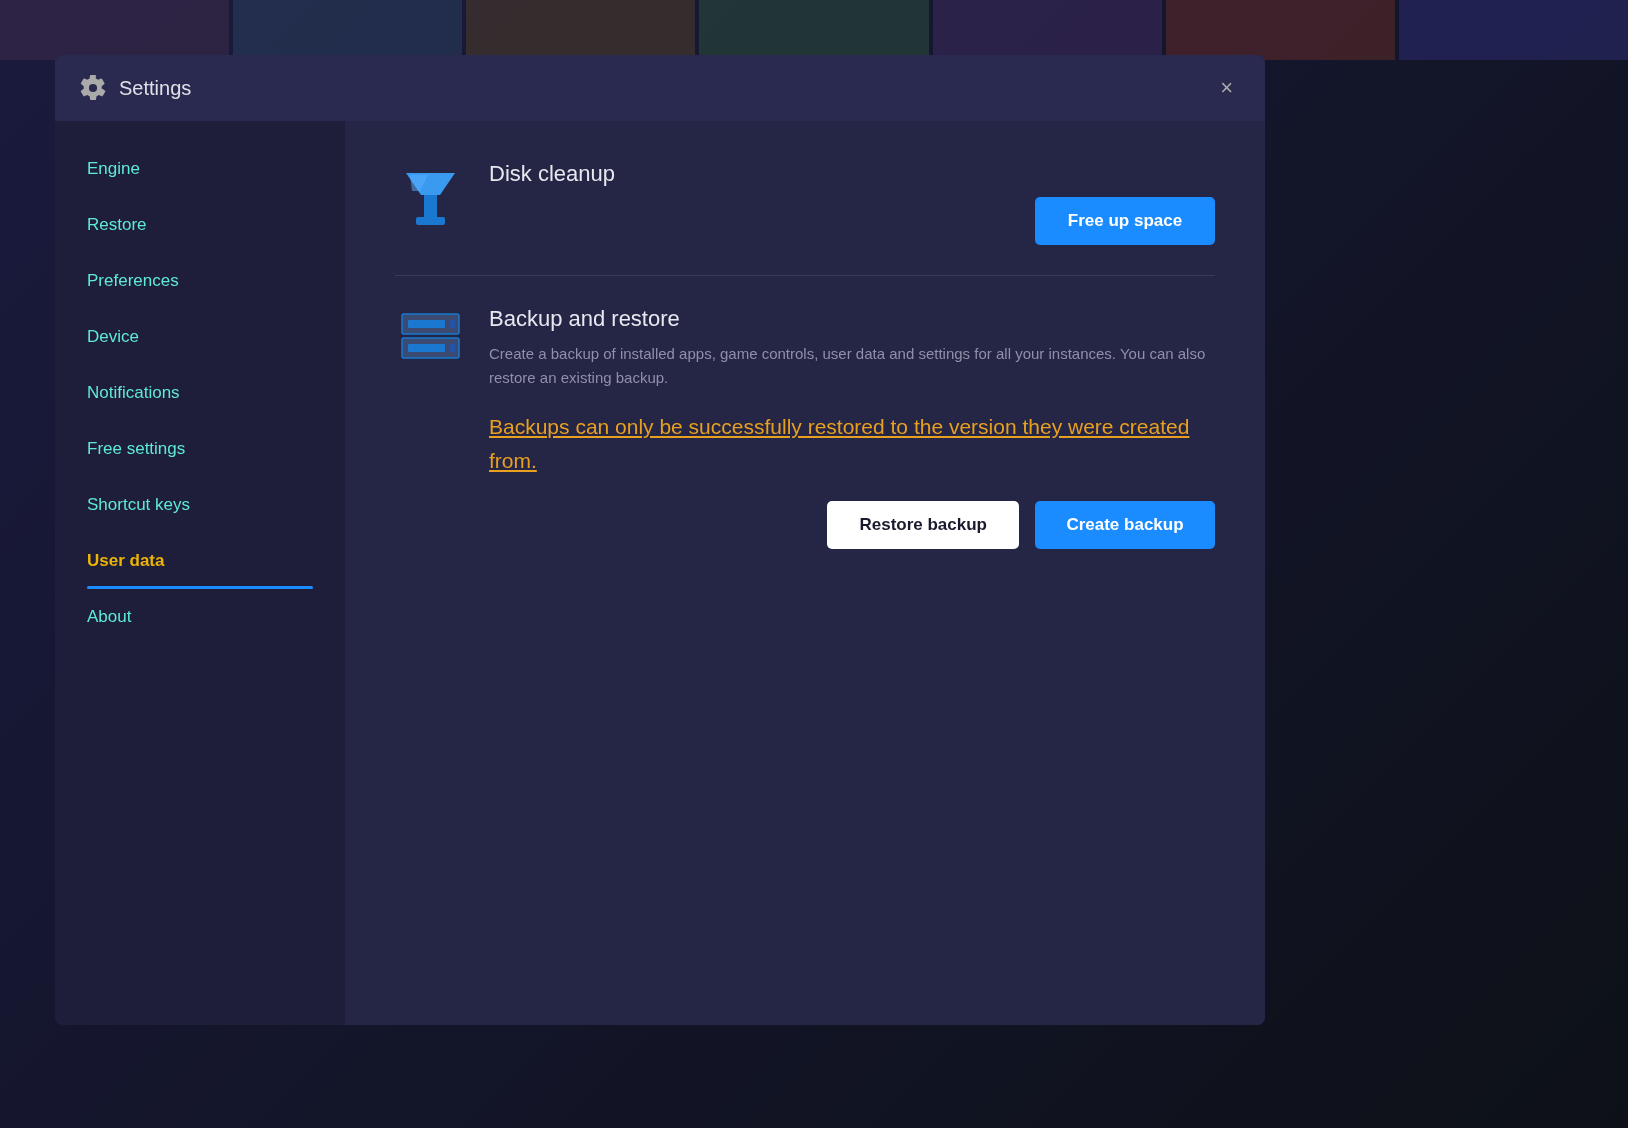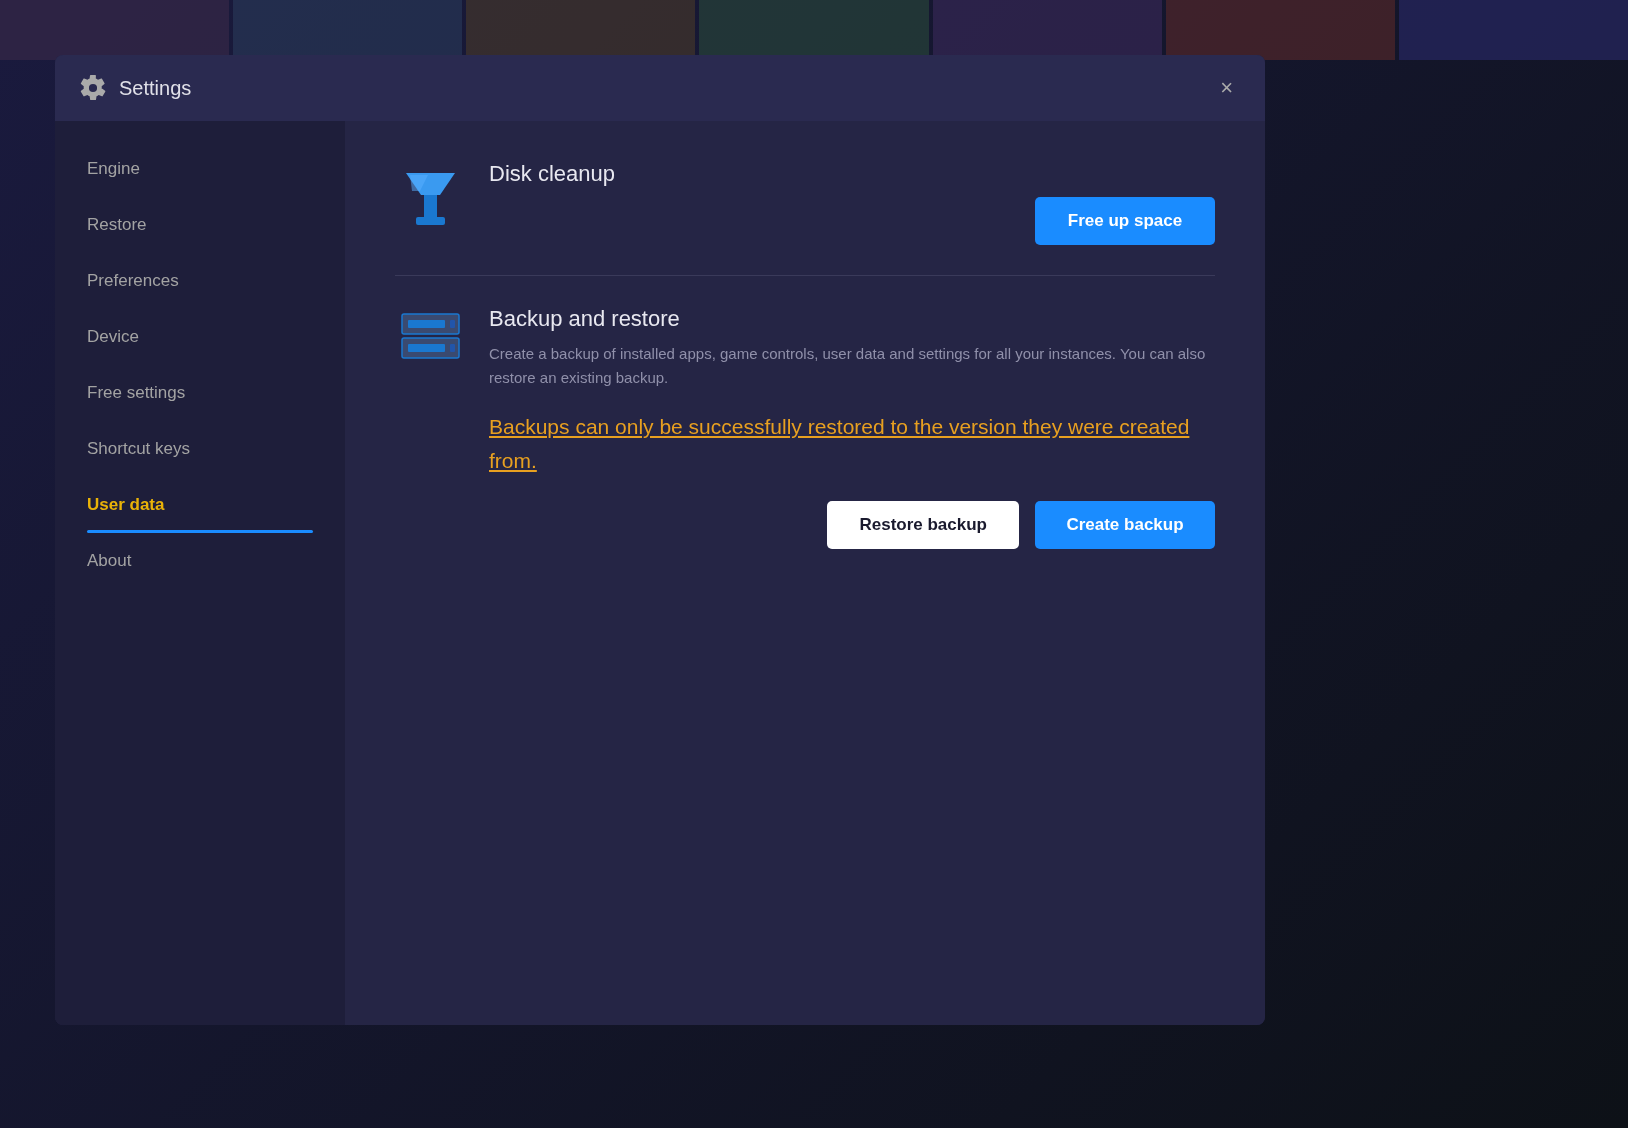--- a/index.html
+++ b/index.html
@@ -96,21 +96,21 @@
     
     .sidebar {
       width: 290px;
       background: #1e1e3a;
       padding: 20px 0;
       flex-shrink: 0;
     }
 
     .sidebar-item {
       padding: 18px 32px;
-      color: #a3a3a3;
+      color: #5eead4;
       font-size: 17px;
       cursor: pointer;
       transition: background 0.15s;
       position: relative;
     }
     .sidebar-item.active {
       color: #eab308;
       font-weight: 700;
     }
     .sidebar-item.active::after {
@@ -263,20 +263,23 @@
         <span>Engine</span>
       </div>
       <div class="sidebar-item">
         <span>Restore</span>
       </div>
       <div class="sidebar-item">
         <span>Preferences</span>
       </div>
       <div class="sidebar-item">
         <span>Device</span>
+      </div>
+      <div class="sidebar-item">
+        <span>Notifications</span>
       </div>
       <div class="sidebar-item">
         <span>Free settings</span>
       </div>
       <div class="sidebar-item">
         <span>Shortcut keys</span>
       </div>
       <div class="sidebar-item active">
         <span>User data</span>
       </div>

